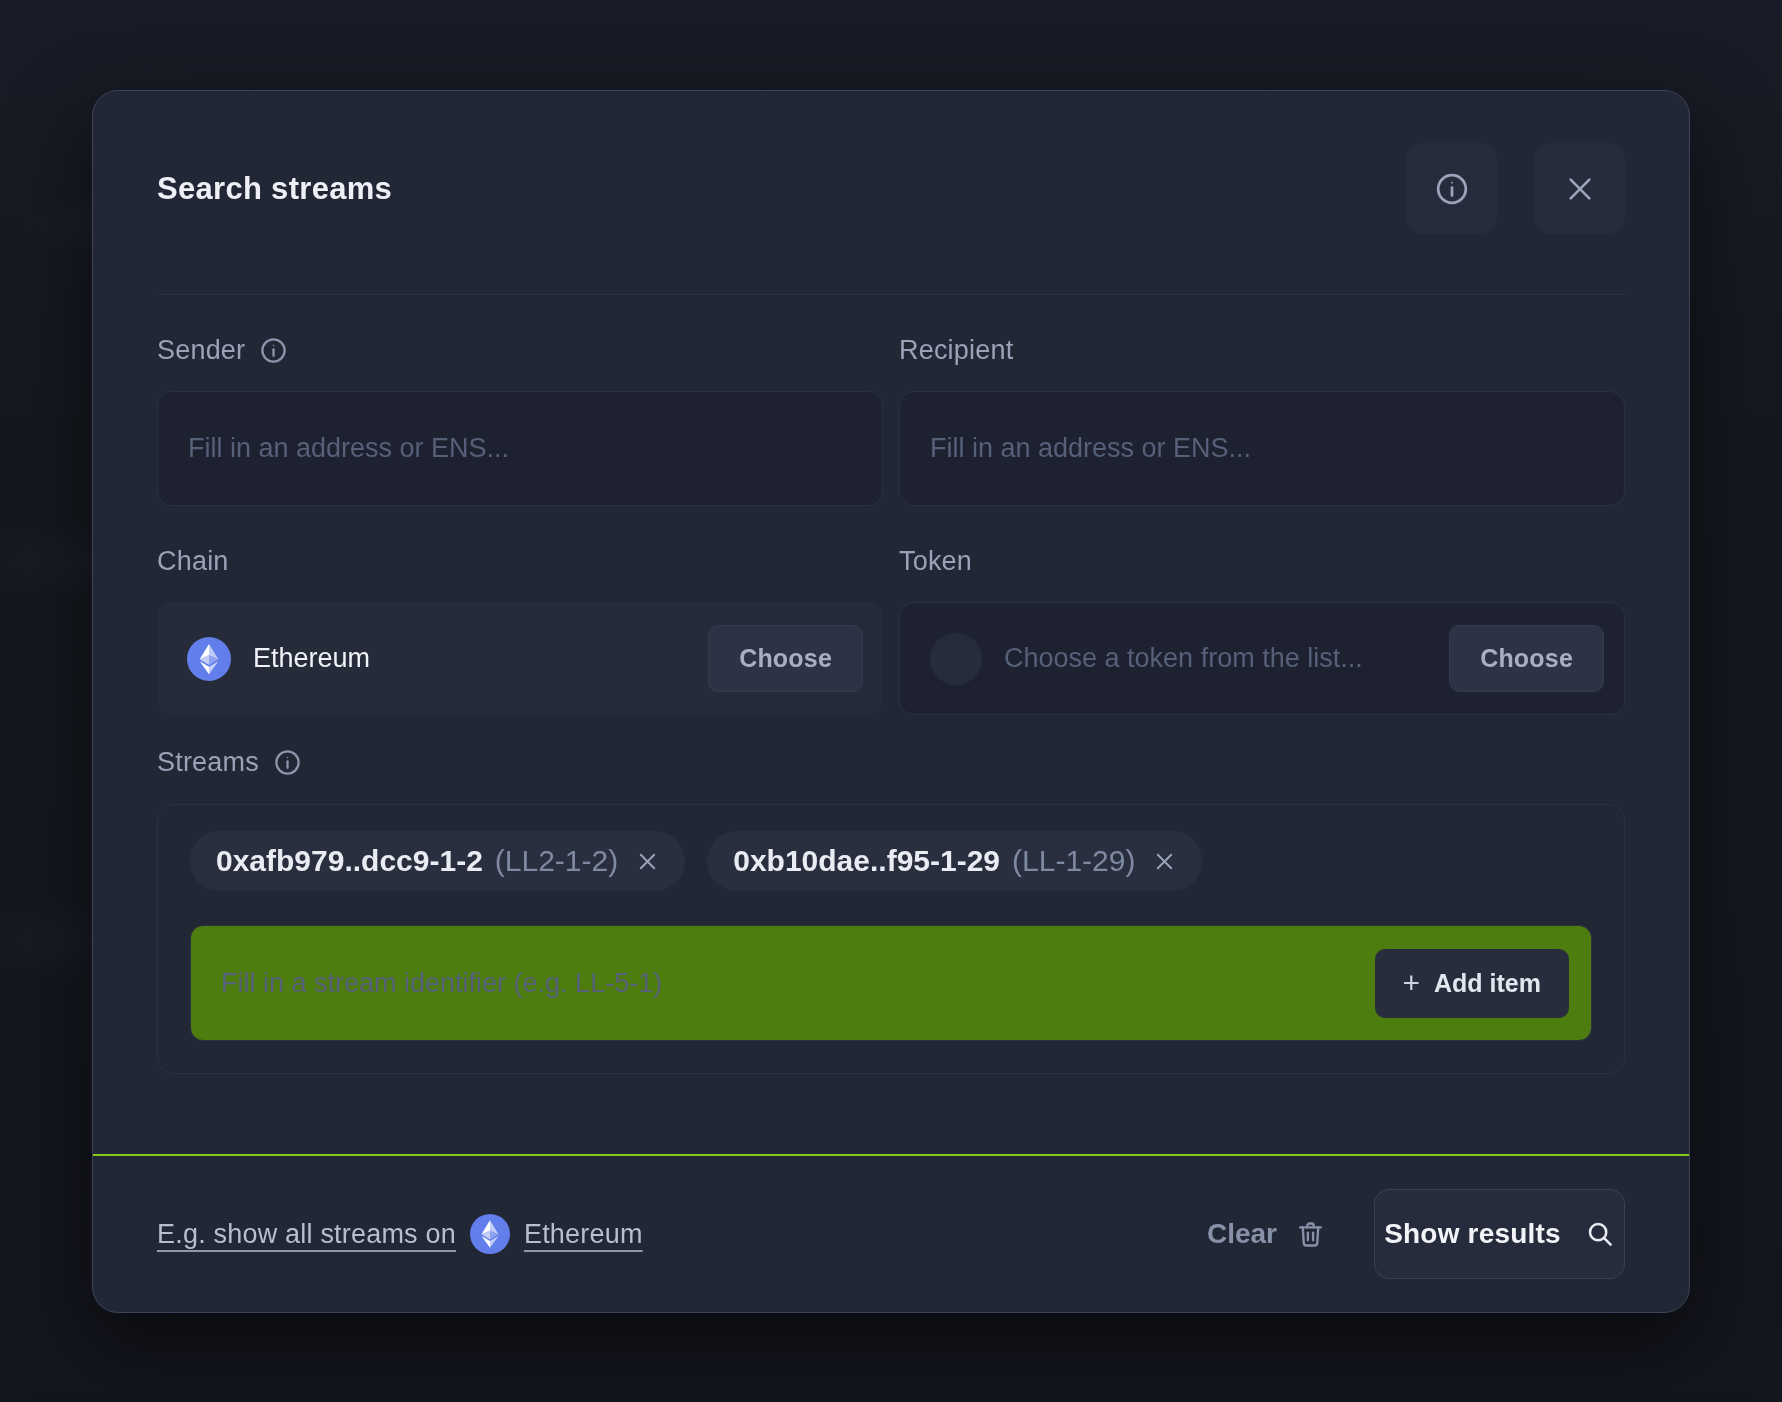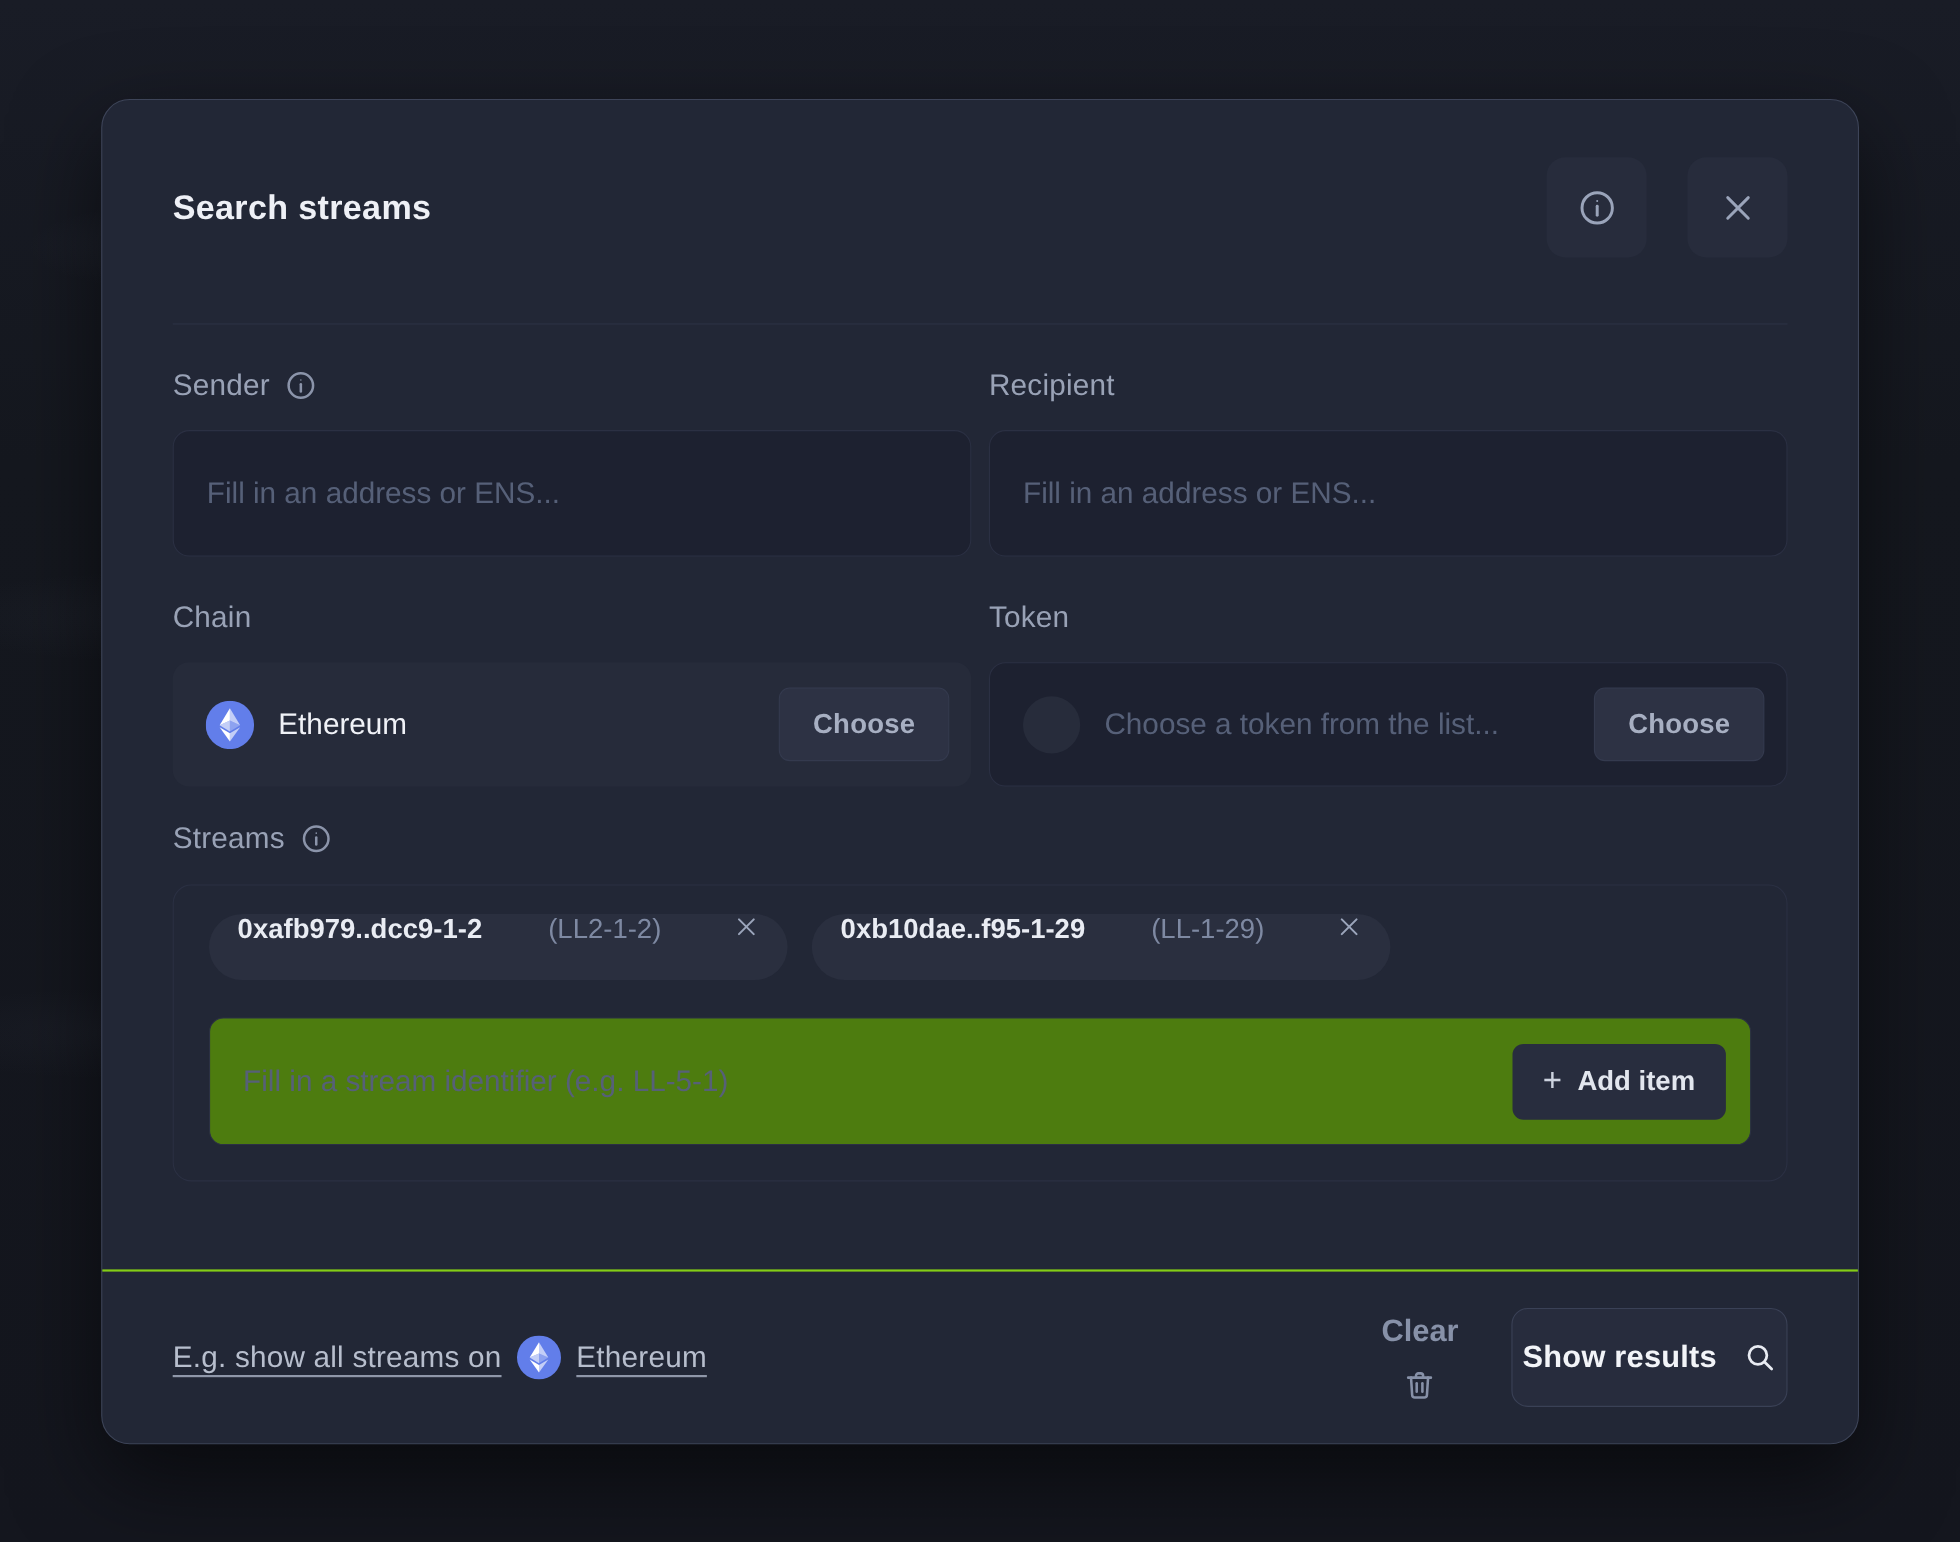--- a/index.html
+++ b/index.html
@@ -84,24 +84,24 @@
 
   
   .streams-box {
     margin-top:26px;
     border:1.5px solid #2b3043;
     border-radius:17px;
     padding:26px 32px 32px 32px;
   }
   .chips-row { display:flex; gap:22px; }
   .chip {
-    display:inline-flex; align-items:flex-start;
+    display:inline-flex; align-items:center;
     height:60px; border-radius:30px;
     background:#2a2f3f; padding:0 26px;
-    font-size:25px; white-space:nowrap;gap:48px;
+    font-size:30px; white-space:nowrap;
   }
   .chip .chip-id { color:#e9ecf3; font-weight:600; }
   .chip .chip-alias { color:#7e89a2; margin-left:12px; }
   .chip .chip-x {
     margin-left:18px; color:#9aa4ba; cursor:pointer;
     display:inline-flex; align-items:center;
   }
   .stream-input-wrap {
     margin-top:34px; position:relative;
     height:116px;
@@ -140,21 +140,21 @@
   .example-text, .example-chain {
     font-size:27px; color:#b7becd; letter-spacing:0.2px;
     text-decoration:underline; text-underline-offset:7px;
     text-decoration-color:#8f97a9;
   }
   .footer-right { display:flex; align-items:center; gap:48px; }
   .clear-btn {
     display:flex; align-items:center; gap:18px;
     background:none; border:none; cursor:pointer;
     font-family:"Liberation Sans", sans-serif;
-    font-size:28px; font-weight:600; color:#8791a8;flex-direction:column;
+    font-size:28px; font-weight:600; color:#8791a8;
   }
   .show-results-btn {
     display:flex; align-items:center; justify-content:center; gap:24px;
     width:251px; height:90px;
     background:#272c3d; border:1.5px solid #3a4156; border-radius:15px;
     cursor:pointer;
     font-family:"Liberation Sans", sans-serif;
     font-size:28px; font-weight:700; color:#f2f4f8; letter-spacing:0.2px;
   }
   .eth-badge { flex:none; display:inline-flex; }

